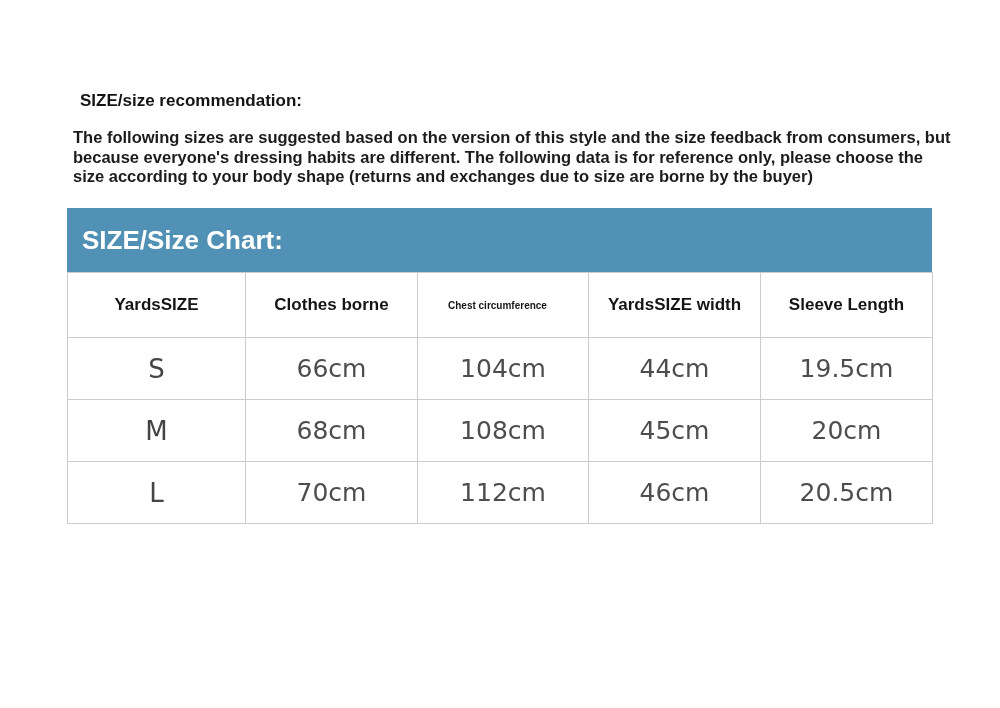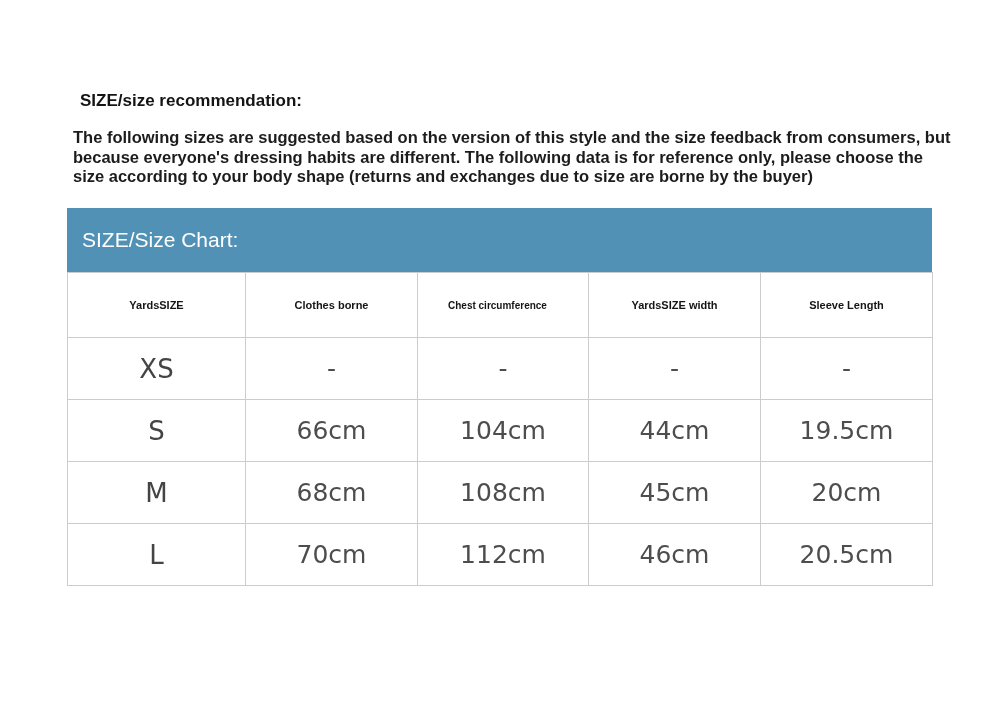--- a/index.html
+++ b/index.html
@@ -38,40 +38,40 @@
     top: 208px;
     width: 865px;
     height: 64px;
     background: #5191B5;
     display: flex;
     align-items: center;
     padding-left: 15px;
   }
   .title-bar .title-text {
     color: #ffffff;
-    font-size: 21px;
-    font-weight: normal;
+    font-size: 26px;
+    font-weight: bold;
   }
   table.size-table {
     position: absolute;
     left: 67px;
     top: 272px;
     width: 865px;
     border-collapse: collapse;
     table-layout: fixed;
     background: #ffffff;
   }
   .size-table th,
   .size-table td {
     border: 1px solid #cccccc;
     padding: 0;
   }
   .size-table thead th {
     height: 65px;
-    font-size: 11px;
+    font-size: 17px;
     font-weight: bold;
     color: #151515;
     font-family: "Liberation Sans", sans-serif;
   }
   .size-table thead th.chest {
     font-size: 10px;
     text-align: left;
     padding-left: 30px;
     padding-right: 28px;
     line-height: 17px;
@@ -115,27 +115,20 @@
       <tr>
         <th>YardsSIZE</th>
         <th>Clothes borne</th>
         <th class="chest">Chest circumference</th>
         <th>YardsSIZE width</th>
         <th>Sleeve Length</th>
       </tr>
     </thead>
     <tbody>
       <tr>
-        <td class="size-cell">XS</td>
-        <td>-</td>
-        <td>-</td>
-        <td>-</td>
-        <td>-</td>
-      </tr>
-      <tr>
         <td class="size-cell">S</td>
         <td>66cm</td>
         <td>104cm</td>
         <td>44cm</td>
         <td>19.5cm</td>
       </tr>
       <tr>
         <td class="size-cell">M</td>
         <td>68cm</td>
         <td>108cm</td>

